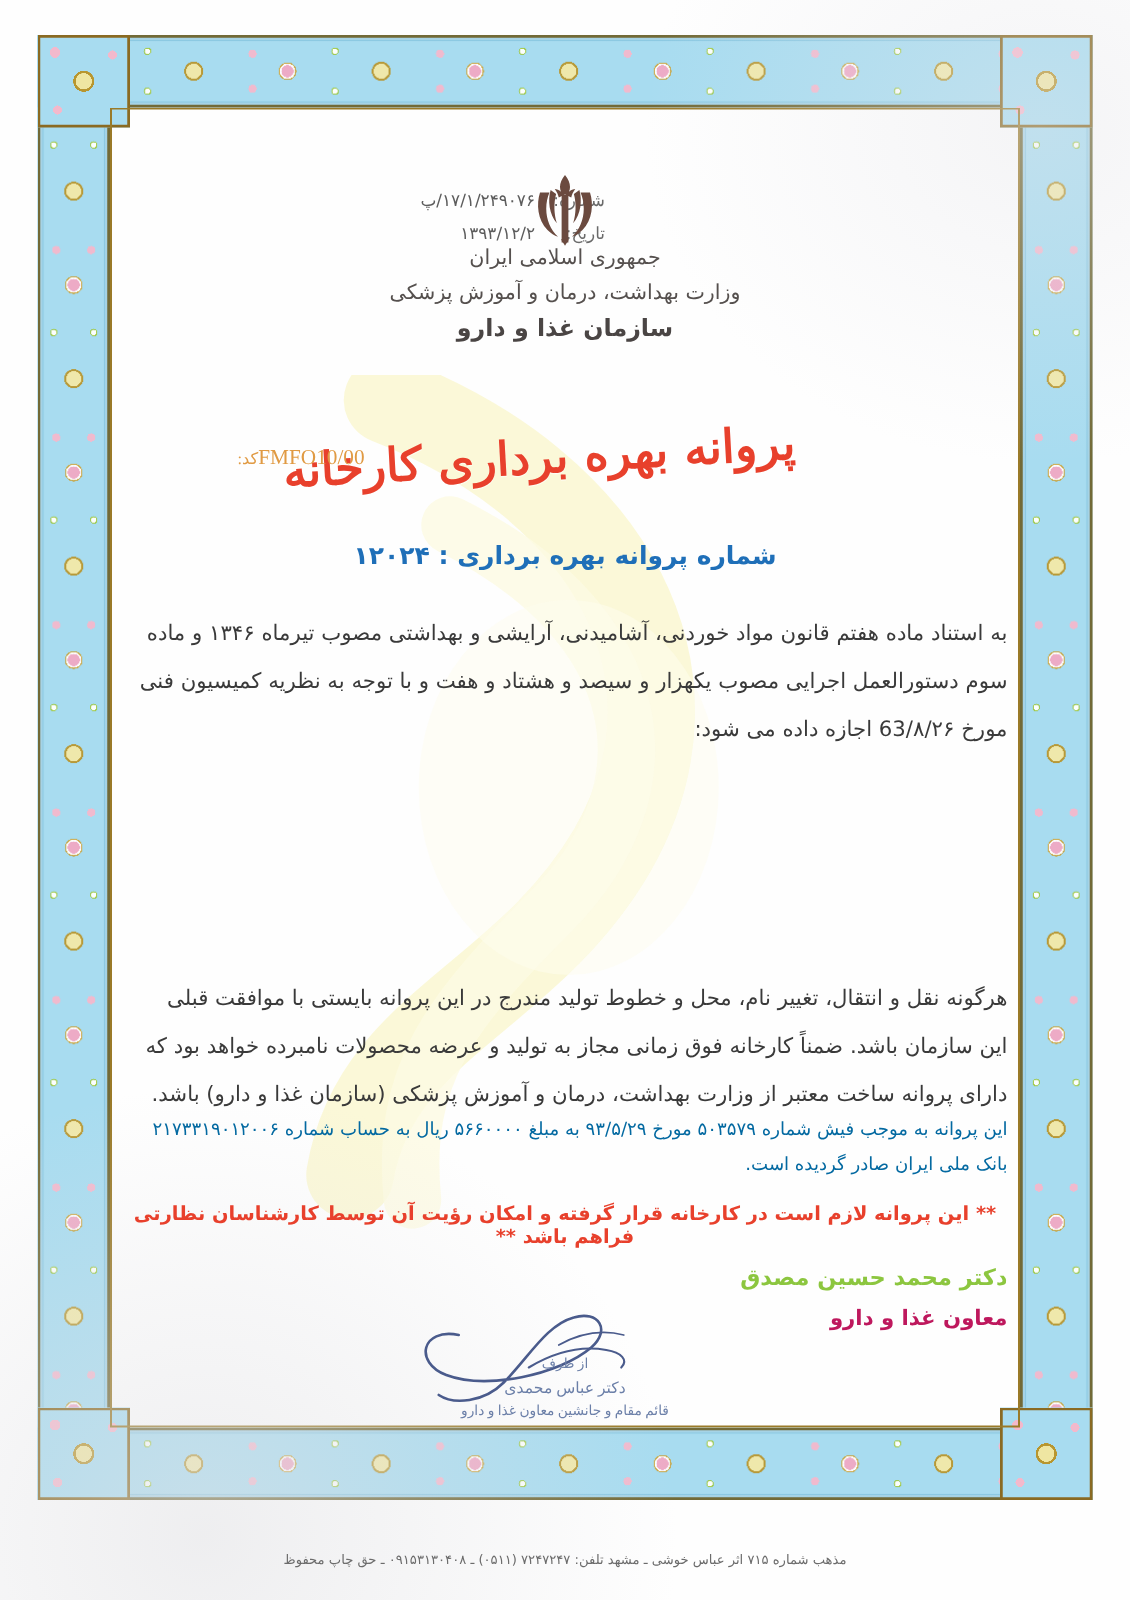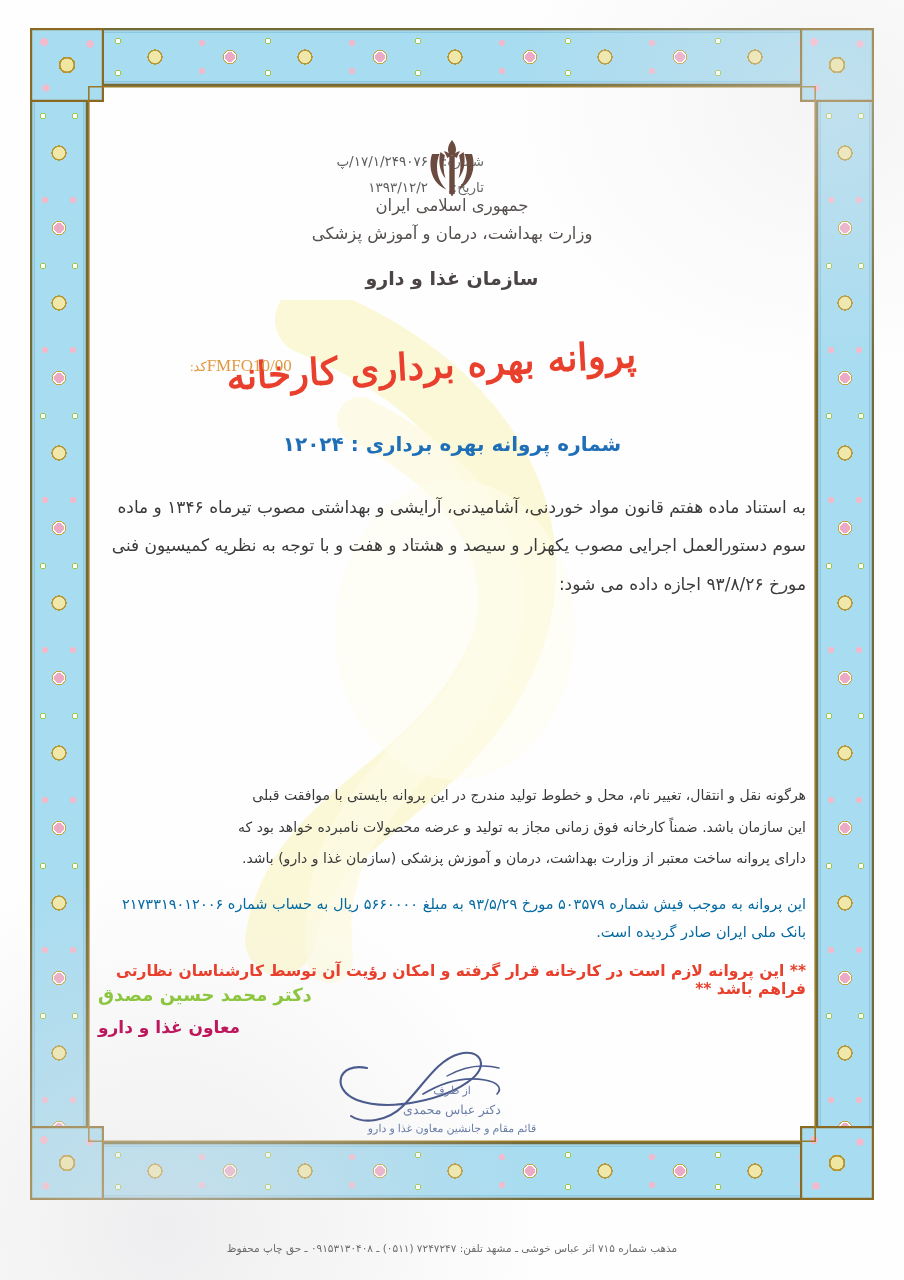--- a/index.html
+++ b/index.html
@@ -83,57 +83,57 @@
   .meta-label{width:42px;color:#6a6a6a;}
   .meta-val{letter-spacing:.3px;}
 
   .emblem{position:absolute;left:50%;top:34px;transform:translateX(-50%);
     width:64px;height:66px;}
   .emblem svg{width:100%;height:100%;}
 
   .org{position:absolute;left:0;right:0;top:96px;text-align:center;color:#55504e;}
   .org .l1{font-size:16.5px;letter-spacing:.2px;}
   .org .l2{font-size:16.5px;margin-top:9px;}
-  .org .l3{font-size:19px;margin-top:24px;font-weight:bold;color:#4a4544;}
+  .org .l3{font-size:19px;margin-top:9px;font-weight:bold;color:#4a4544;}
 
   .title-row{position:absolute;left:0;right:0;top:238px;height:62px;}
   .title{position:absolute;right:170px;top:-6px;
     font-size:37px;font-weight:bold;color:#e8402c;
     font-family:"DejaVu Serif","Liberation Serif",serif;
     transform:rotate(-3.2deg);transform-origin:right center;
     text-shadow:0 1px 0 rgba(255,255,255,.6);}
   .code{position:absolute;left:92px;top:18px;font-size:17px;color:#e09a43;
     font-family:"Liberation Serif",serif;}
   .code .kd{font-size:13px;text-align:right;}
 
   .lic{position:absolute;left:0;right:0;top:332px;text-align:center;
     font-size:20px;font-weight:bold;color:#1f6fb8;}
 
   .body-top{position:absolute;left:0;right:0;top:388px;
     font-size:17px;line-height:2.25;color:#3a3a3a;text-align:justify;}
   .body-top .lastline{text-align:right;}
 
   .body-bottom{position:absolute;left:0;right:0;top:680px;
-    font-size:14px;line-height:2.25;color:#3a3a3a;text-align:justify;}
+    font-size:17px;line-height:2.25;color:#3a3a3a;text-align:justify;}
 
   .fee{position:absolute;left:0;right:0;top:790px;
     font-size:14.5px;line-height:1.95;color:#0369a1;text-align:justify;}
   .fee .l2{text-align:right;}
 
-  .notice{position:absolute;left:0;right:0;top:862px;text-align:right;
+  .notice{position:absolute;left:0;right:0;top:862px;text-align:center;
     font-size:15.5px;font-weight:bold;color:#e8402c;}
 
-  .sign{position:absolute;left:0;right:0;top:884px;text-align:left;}
+  .sign{position:absolute;left:0;right:0;top:912px;text-align:right;}
   .sign .name{font-size:18px;font-weight:bold;color:#8cc63f;letter-spacing:.4px;}
   .sign .role{font-size:17px;font-weight:bold;color:#be185d;margin-top:12px;}
   .scribble{position:absolute;left:50%;top:924px;transform:translateX(-50%);
     width:250px;height:110px;pointer-events:none;}
   .scribble svg{width:100%;height:100%;}
   .hand{position:absolute;left:50%;transform:translateX(-50%);
-    text-align:left;color:#6b7fa8;font-family:Liberation Sans, sans-serif;}
+    text-align:left;color:#6b7fa8;font-family:Liberation Serif, serif;}
   .hand.h1{top:984px;font-size:11px;}
   .hand.h2{top:1002px;font-size:12.5px;}
   .hand.h3{top:1022px;font-size:11px;}
 
   .footer{position:absolute;left:0;right:0;bottom:26px;text-align:center;
     font-size:10.5px;color:#6b6b6b;letter-spacing:.2px;}
 </style>
 </head>
 <body>
 
@@ -207,21 +207,21 @@
       <div class="code">
         <span>FMFO10/00</span><span class="kd">کد:</span>
       </div>
     </div>
 
     <div class="lic">شماره پروانه بهره برداری : ۱۲۰۲۴</div>
 
     <div class="body-top">
       <div>به استناد ماده هفتم قانون مواد خوردنی، آشامیدنی، آرایشی و بهداشتی مصوب تیرماه ۱۳۴۶ و ماده</div>
       <div>سوم دستورالعمل اجرایی مصوب یکهزار و سیصد و هشتاد و هفت و با توجه به نظریه کمیسیون فنی</div>
-      <div class="lastline">مورخ ۹۳/۸/۲۶ اجازه داده می شود:</div>
+      <div class="lastline">مورخ 63/۸/۲۶ اجازه داده می شود:</div>
     </div>
 
     <div class="body-bottom">
       <div>هرگونه نقل و انتقال، تغییر نام، محل و خطوط تولید مندرج در این پروانه بایستی با موافقت قبلی</div>
       <div>این سازمان باشد. ضمناً کارخانه فوق زمانی مجاز به تولید و عرضه محصولات نامبرده خواهد بود که</div>
       <div>دارای پروانه ساخت معتبر از وزارت بهداشت، درمان و آموزش پزشکی (سازمان غذا و دارو) باشد.</div>
     </div>
 
     <div class="fee">
       <div>این پروانه به موجب فیش شماره ۵۰۳۵۷۹ مورخ ۹۳/۵/۲۹ به مبلغ ۵۶۶۰۰۰۰ ریال به حساب شماره ۲۱۷۳۳۱۹۰۱۲۰۰۶</div>

